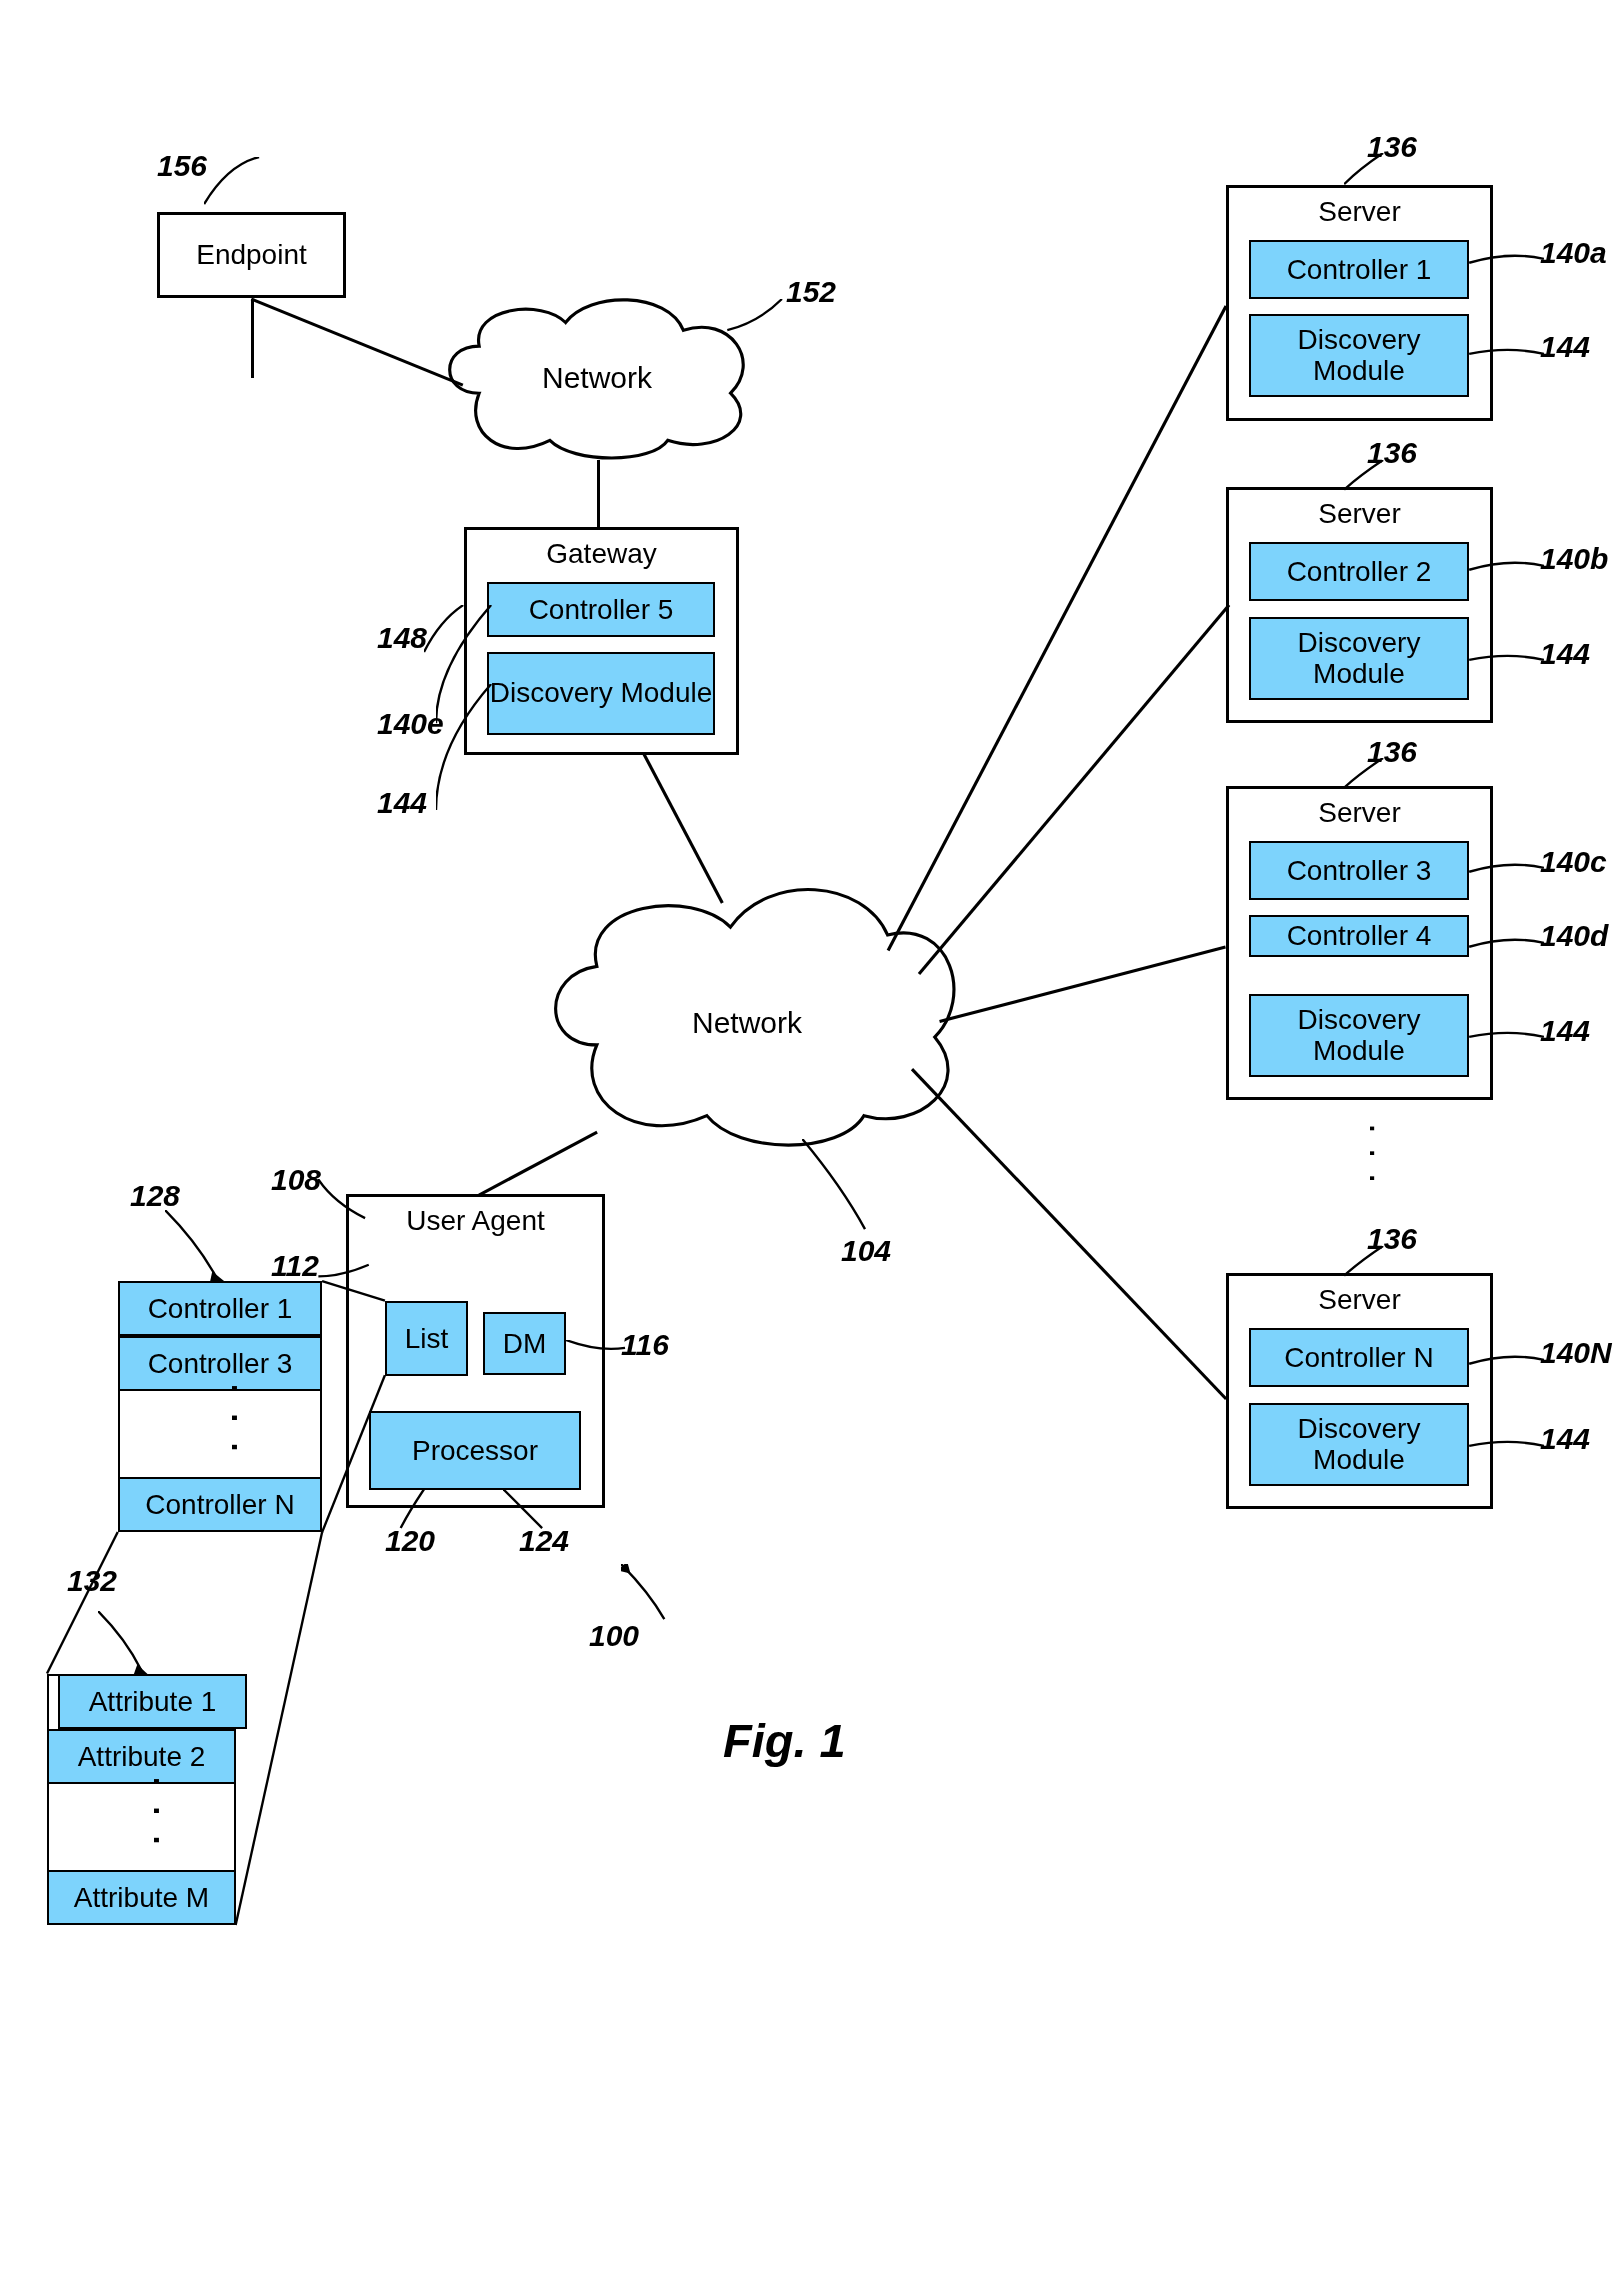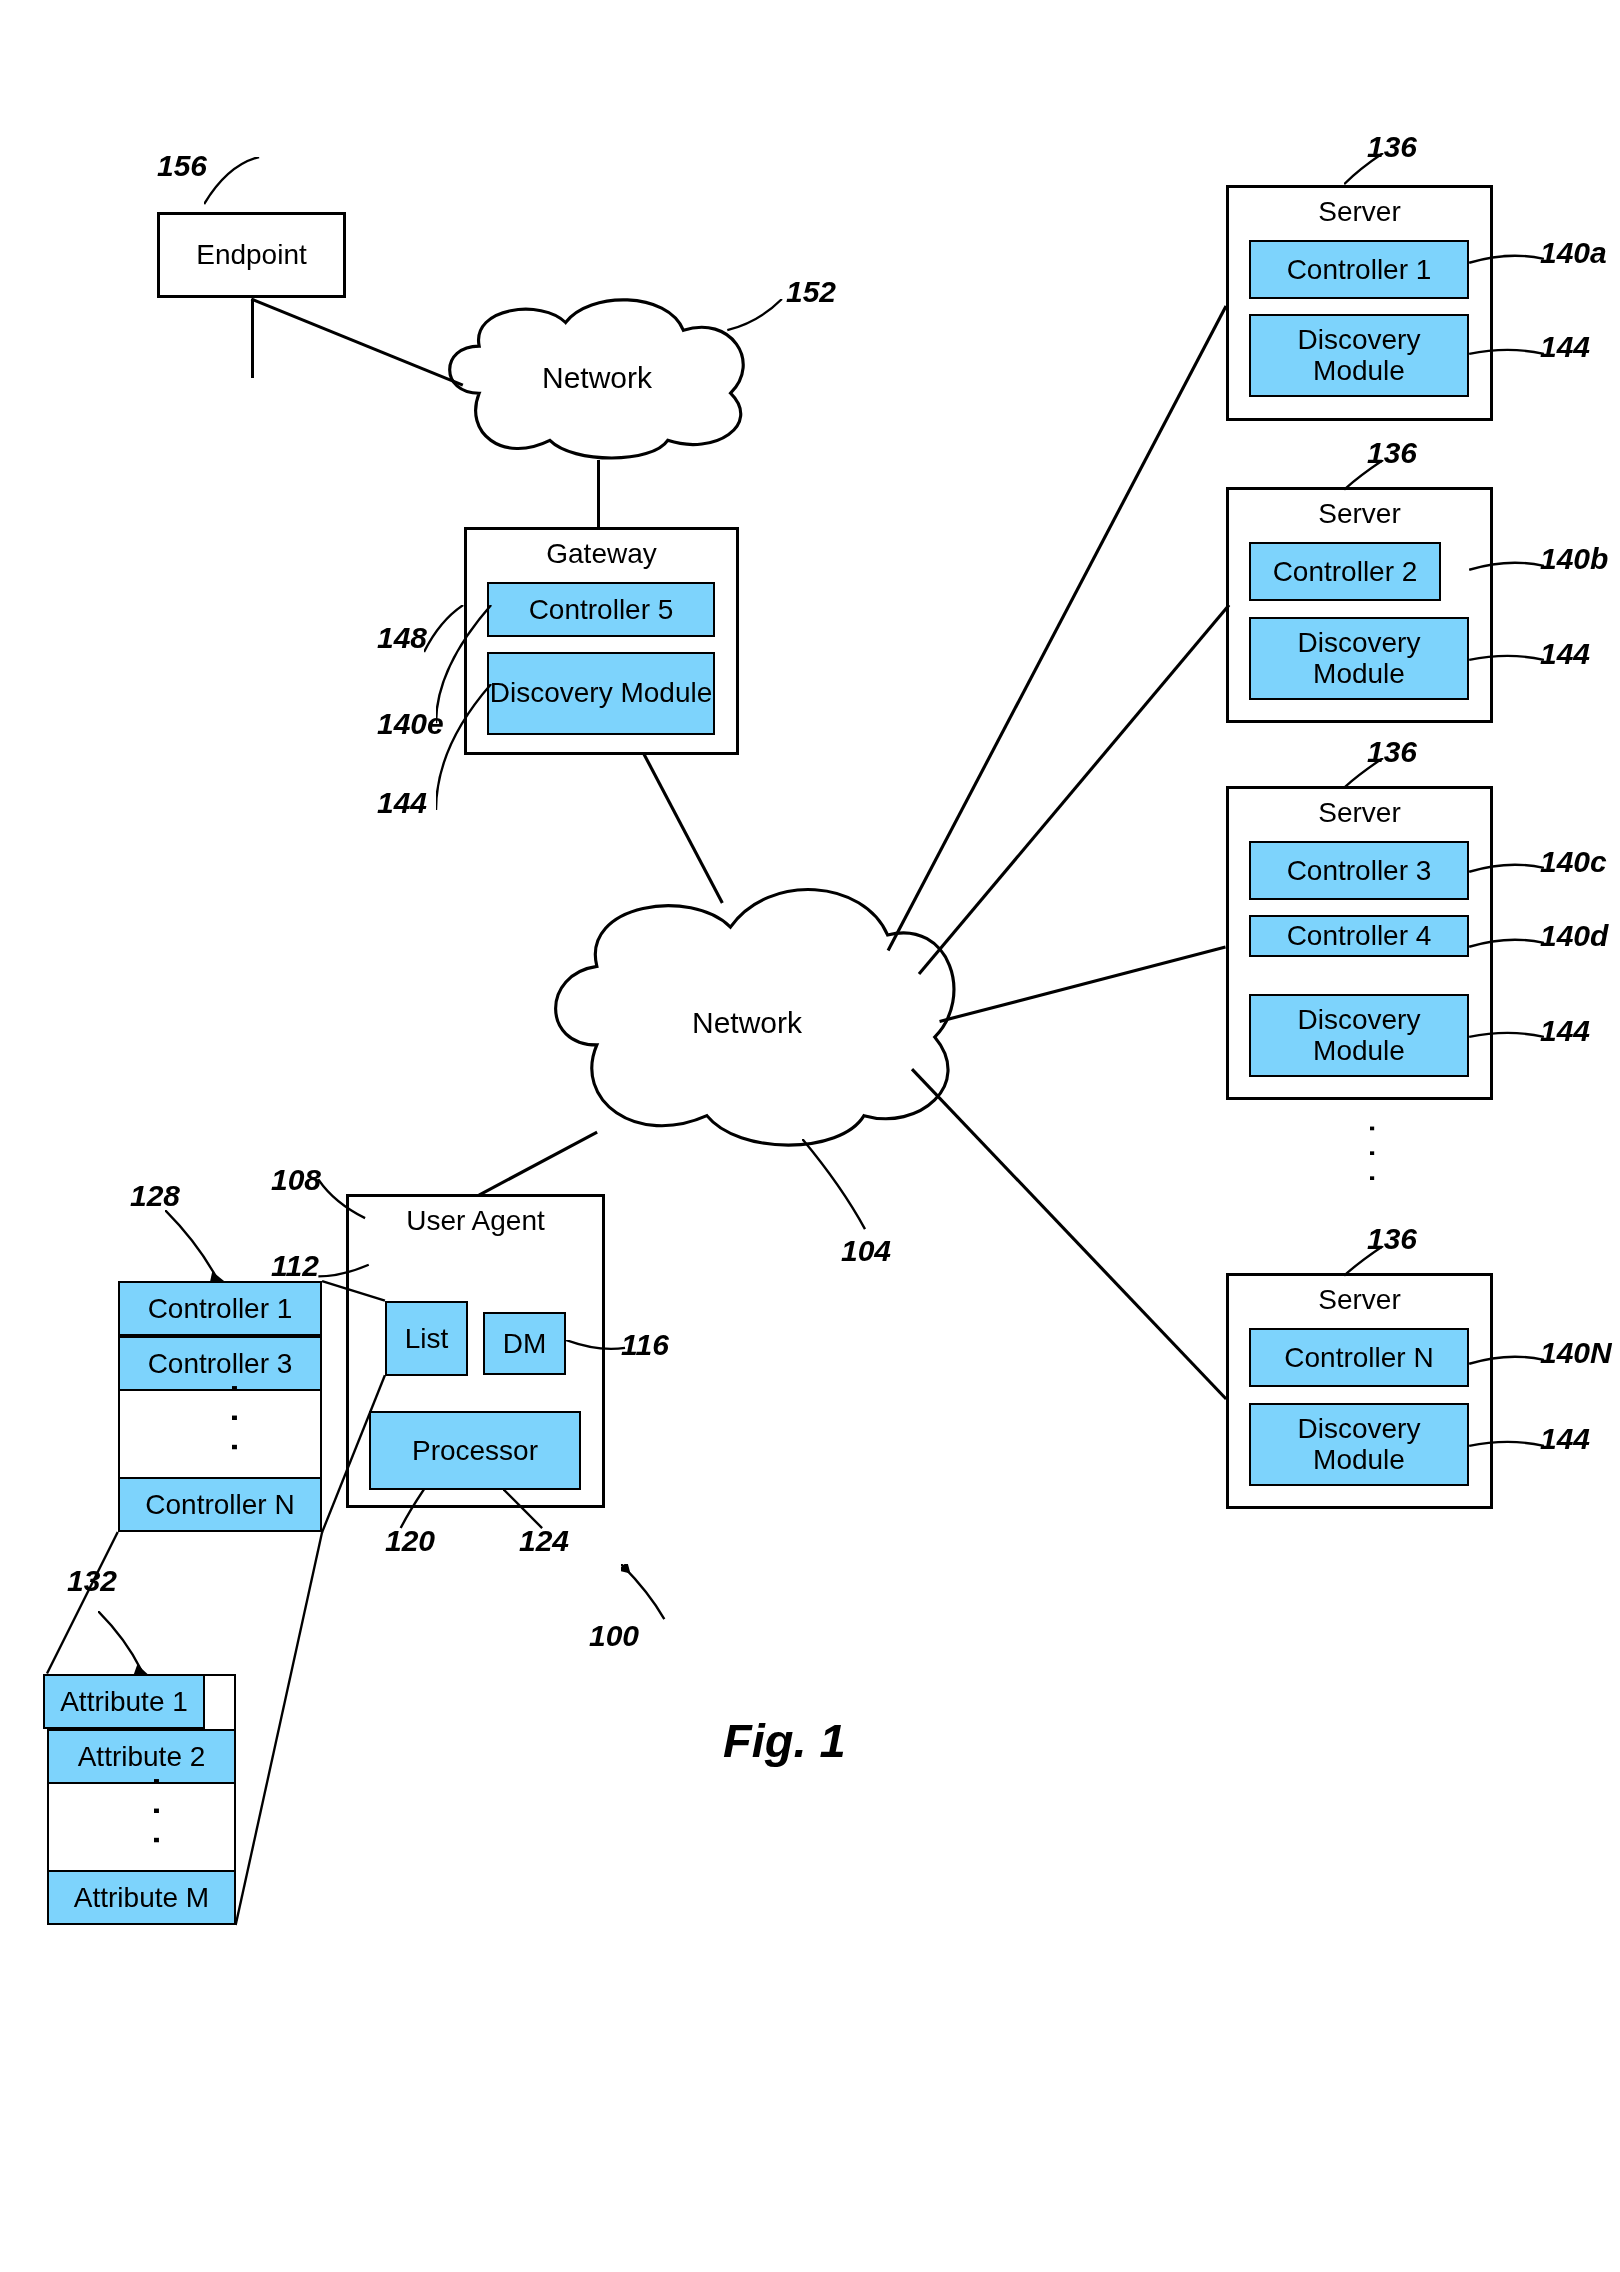--- a/index.html
+++ b/index.html
@@ -196,21 +196,21 @@
   <line x1="260" y1="320" x2="340" y2="120" stroke="#000" stroke-width="3"></line>
 </svg>
 
 <div class="label" style="left:130px; top:1179px;">128</div>
 <svg style="position:absolute; left:165px; top:1210px;" width="63" height="71" viewBox="0 0 80 90">
       <path d="M 0 0 Q 40 40 65 85" stroke="#000" stroke-width="3" fill="none"></path>
       <polygon points="60,78 75,90 57,92" fill="#000"></polygon>
     </svg>
 
 <div class="box" style="left:47px; top:1674px; width:189px; height:251px; border-width:2.4px;"></div>
-<div class="ibox" style="left:43px; top:1674px; width:162px; height:55px; border-width:2.4px;">
+<div class="ibox" style="left:58px; top:1674px; width:189px; height:55px; border-width:2.4px;">
   <div class="blabel">Attribute 1</div>
 </div>
 <div class="ibox" style="left:47px; top:1729px; width:189px; height:55px; border-width:2.4px;">
   <div class="blabel">Attribute 2</div>
 </div>
 <div class="vdots" style="left:134px; top:1784px; transform:rotate(90deg);">. . .</div>
 <div class="ibox" style="left:47px; top:1870px; width:189px; height:55px; border-width:2.4px;">
   <div class="blabel">Attribute M</div>
 </div>
 
@@ -249,21 +249,21 @@
       <path d="M 0 15 Q 50 0 95 10" stroke="#000" stroke-width="3" fill="none"></path>
     </svg>
 <div class="label" style="left:1540px; top:330px;">144</div>
 <svg style="position:absolute; left:1469px; top:346px;" width="79" height="23.6" viewBox="0 0 100 30">
       <path d="M 0 10 Q 50 0 95 10" stroke="#000" stroke-width="3" fill="none"></path>
     </svg>
 
 <div class="box" style="left:1226px; top:487px; width:267px; height:236px;">
   <div class="blabel" style="margin-top:7.9px;">Server</div>
 </div>
-<div class="ibox" style="left:1249px; top:542px; width:192px; height:59px;">
+<div class="ibox" style="left:1249px; top:542px; width:220px; height:59px;">
   <div class="blabel">Controller 2</div>
 </div>
 <div class="ibox" style="left:1249px; top:617px; width:220px; height:83px;">
   <div class="blabel" style="line-height:1.1;">Discovery Module</div>
 </div>
 <div class="label" style="left:1367px; top:436px;">136</div>
 <svg style="position:absolute; left:1344px; top:460px;" width="47" height="35" viewBox="0 0 60 45">
       <path d="M 50 0 Q 20 20 0 38" stroke="#000" stroke-width="3" fill="none"></path>
     </svg>
 <div class="label" style="left:1540px; top:542px;">140b</div>

